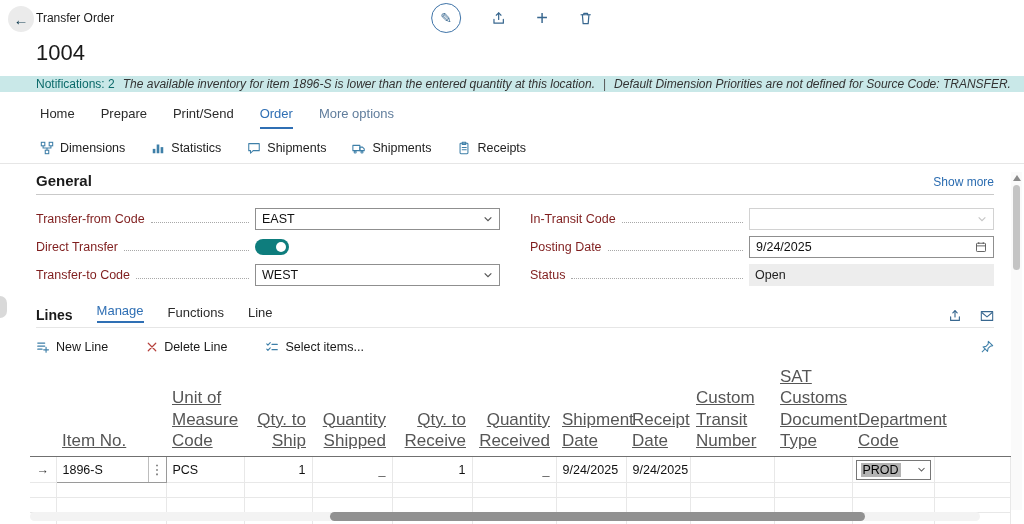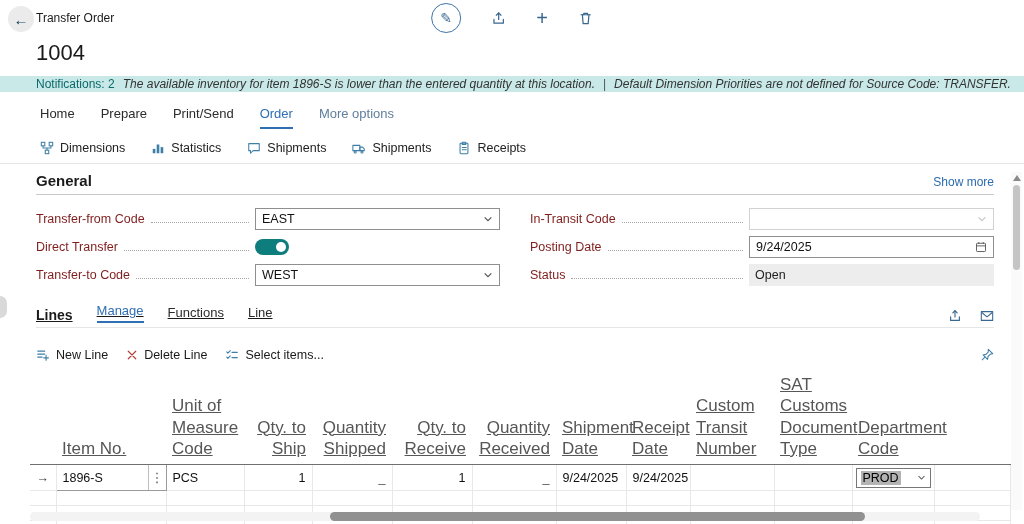--- a/index.html
+++ b/index.html
@@ -57,28 +57,28 @@
     align-items:center;justify-content:space-between;padding:0 6px;font-size:12.5px;color:#111;cursor:pointer;}
   .inputbox .caret{color:#555;display:flex;}
   .inputbox.disabled{border-color:#d2d2d2;cursor:default;}
   .inputbox.disabled .caret{color:#c6c6c6;}
   .statusbox{width:100%;height:22px;background:#ededed;display:flex;align-items:center;
     padding:0 6px;font-size:12.5px;color:#222;}
   .toggle{width:34px;height:16px;border-radius:9px;background:#0e7d7d;position:relative;cursor:pointer;border:none;}
   .toggle .knob{position:absolute;right:3px;top:3px;width:10px;height:10px;border-radius:50%;background:#fff;}
 
   
-  .lines-head{margin:14px 30px 12px 36px;display:flex;align-items:flex-end;gap:24px;font-size:13px;
-    border-bottom:1px solid #e6e6e6;padding-bottom:4px;text-decoration:underline;}
+  .lines-head{margin:14px 30px 4px 36px;display:flex;align-items:flex-end;gap:24px;font-size:13px;
+    border-bottom:1px solid #e6e6e6;padding-bottom:4px;}
   .lines-title{font-size:14px;font-weight:700;}
   .ltab{color:#2b2b2b;cursor:pointer;padding-bottom:3px;}
   .ltab.active{color:#2f6fb4;border-bottom:2px solid #2f6fb4;}
   .lines-head .right-icons{margin-left:auto;display:flex;gap:18px;color:#3e7fa8;}
 
-  .lines-toolbar{margin:0 30px 0 36px;display:flex;gap:18px;align-items:center;height:30px;font-size:12.5px;}
+  .lines-toolbar{margin:0 30px 0 36px;display:flex;gap:38px;align-items:center;height:30px;font-size:12.5px;}
   .tbtn{display:flex;align-items:center;gap:6px;cursor:pointer;color:#1a1a1a;}
   .tbtn svg{color:#3e7fa8;}
   .tbtn.danger svg{color:#b5413c;}
   .pin{margin-left:auto;color:#3e7fa8;}
 
   
   table{border-collapse:collapse;table-layout:fixed;width:980px;margin:2px 0 0 30px;font-size:12.5px;}
   th{font-weight:400;font-size:17px;color:#565656;text-align:left;vertical-align:bottom;
      padding:2px 6px 5px;line-height:1.25;border-bottom:1px solid #707070;text-decoration:underline;}
   th.num{text-align:right;}

